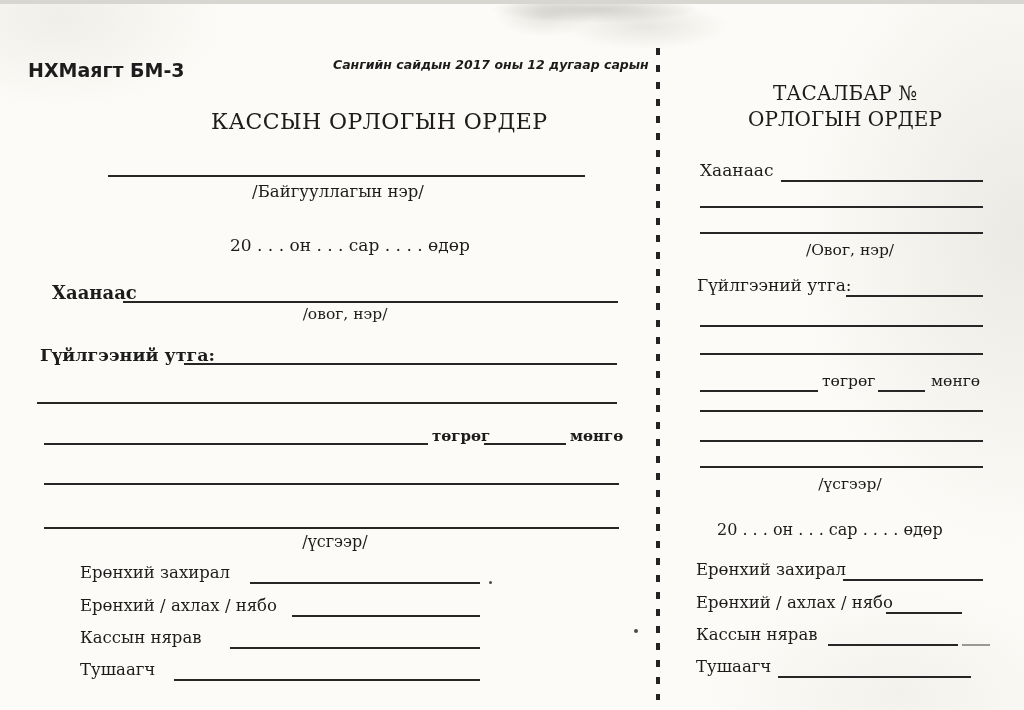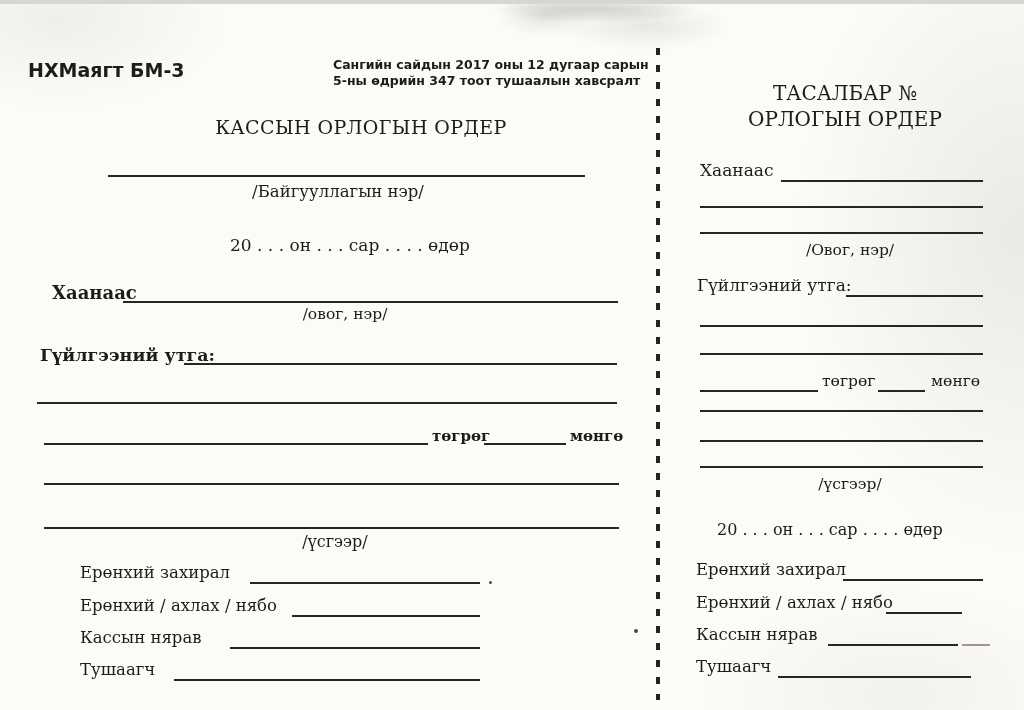--- a/index.html
+++ b/index.html
@@ -37,26 +37,25 @@
 </style>
 </head>
 <body>
 
 <div class="paper">
 
   <section>
 
     <div class="t sans b" style="left:28px;top:55px;font-size:19px;">НХМаягт БМ-3</div>
 
-    <div class="t sans b ctr" style="left:333px;top:53px;width:300px;font-size:12.5px;line-height:16px;">
+    <div class="t sans b ctr" style="left:333px;top:53px;width:300px;font-size:12.5px;line-height:16px;font-style:italic;">
       <div>Сангийн сайдын 2017 оны 12 дугаар сарын</div>
-      <div>5-ны өдрийн 347 тоот тушаалын хавсралт</div>
     </div>
 
-    <div class="t ctr" style="left:211px;top:112px;width:300px;font-size:19px;letter-spacing:.4px;">КАССЫН ОРЛОГЫН ОРДЕР</div>
+    <div class="t ctr" style="left:211px;top:104px;width:300px;font-size:22px;letter-spacing:.4px;">КАССЫН ОРЛОГЫН ОРДЕР</div>
 
     <div class="rule" style="left:108px;top:171px;width:477px;"></div>
     <div class="t i ctr" style="left:188px;top:178px;width:300px;font-size:16.5px;">/Байгууллагын нэр/</div>
 
     <div class="t i" style="left:230px;top:231px;font-size:17px;">20 . . . он . . . сар . . . . өдөр</div>
 
     <div class="t b" style="left:52px;top:278px;font-size:18px;">Хаанаас</div>
     <div class="rule" style="left:123px;top:297px;width:495px;"></div>
     <div class="t i ctr" style="left:195px;top:301px;width:300px;font-size:15.5px;">/овог, нэр/</div>
 

